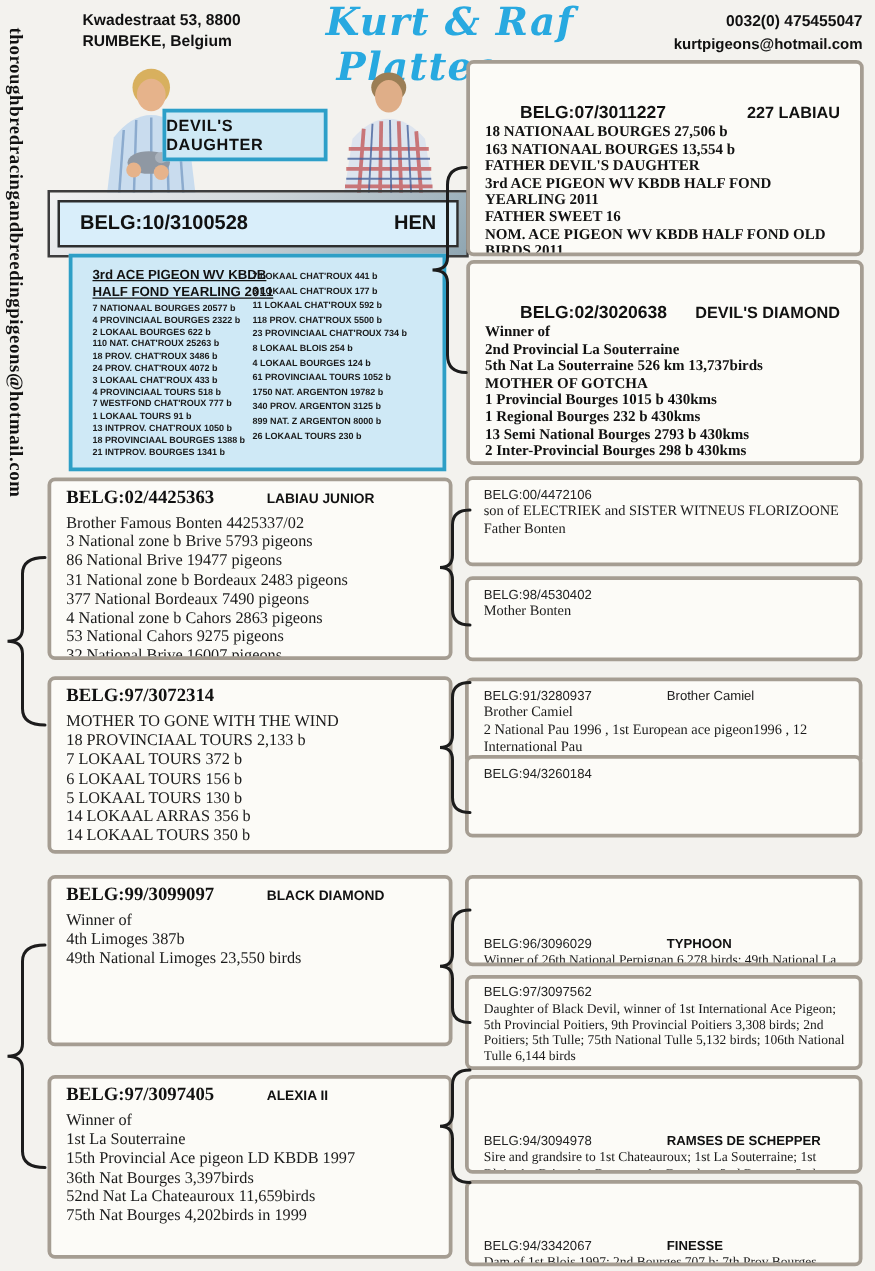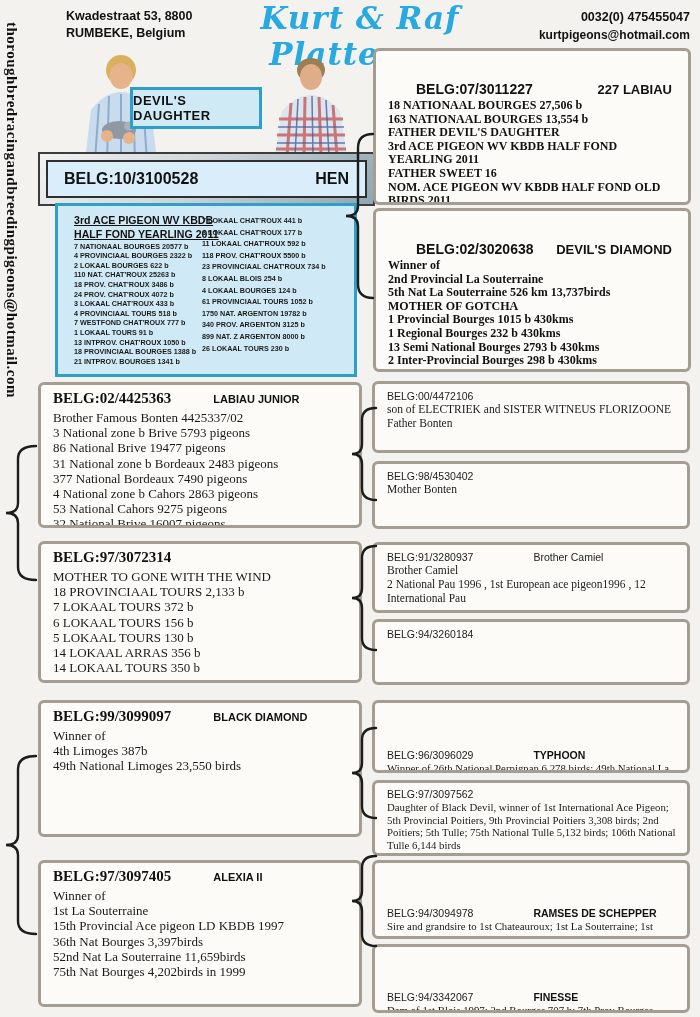--- a/index.html
+++ b/index.html
@@ -251,21 +251,21 @@
   <div class="pbox" style="left:38px;top:860px;width:324px;height:147px">
     <div class="trow">
       <span class="ring-serif-b">BELG:97/3097405</span>
       <span class="pname-c">ALEXIA II</span>
     </div>
     <div class="lines-serif">
         <div>Winner of</div>
         <div>1st La Souterraine</div>
         <div>15th Provincial Ace pigeon LD KBDB 1997</div>
         <div>36th Nat Bourges 3,397birds</div>
-        <div>52nd Nat La Souterraine 11,659birds</div>
+        <div>52nd Nat La Chateauroux 11,659birds</div>
         <div>75th Nat Bourges 4,202birds in 1999</div>
       </div>
   </div>
 
   <div class="pbox" style="left:372px;top:381px;width:318px;height:72px">
     <div class="trow" style="padding-top:6px">
       <span class="ring-sans-s">BELG:00/4472106</span>
     </div>
     <div class="lines-serif-sm">
         <div>son of ELECTRIEK and SISTER WITNEUS FLORIZOONE</div>
@@ -286,21 +286,21 @@
     <div class="trow" style="padding-top:6px">
       <span class="ring-sans-s">BELG:91/3280937</span>
       <span class="pname-n">Brother Camiel</span>
     </div>
     <div class="lines-serif-sm">
         <div>Brother Camiel</div>
         <div>2 National Pau 1996 , 1st European ace pigeon1996 , 12 International Pau</div>
       </div>
   </div>
 
-  <div class="pbox" style="left:372px;top:619px;width:318px;height:66px">
+  <div class="pbox" style="left:372px;top:604px;width:318px;height:66px">
     <div class="trow" style="padding-top:6px">
       <span class="ring-sans-s">BELG:94/3260184</span>
     </div>
   </div>
 
   <div class="pbox" style="left:372px;top:700px;width:318px;height:73px">
     <div class="trow" style="padding-top:7px">
       <span class="ring-sans-s">BELG:96/3096029</span>
       <span class="pname-s">TYPHOON</span>
     </div>

